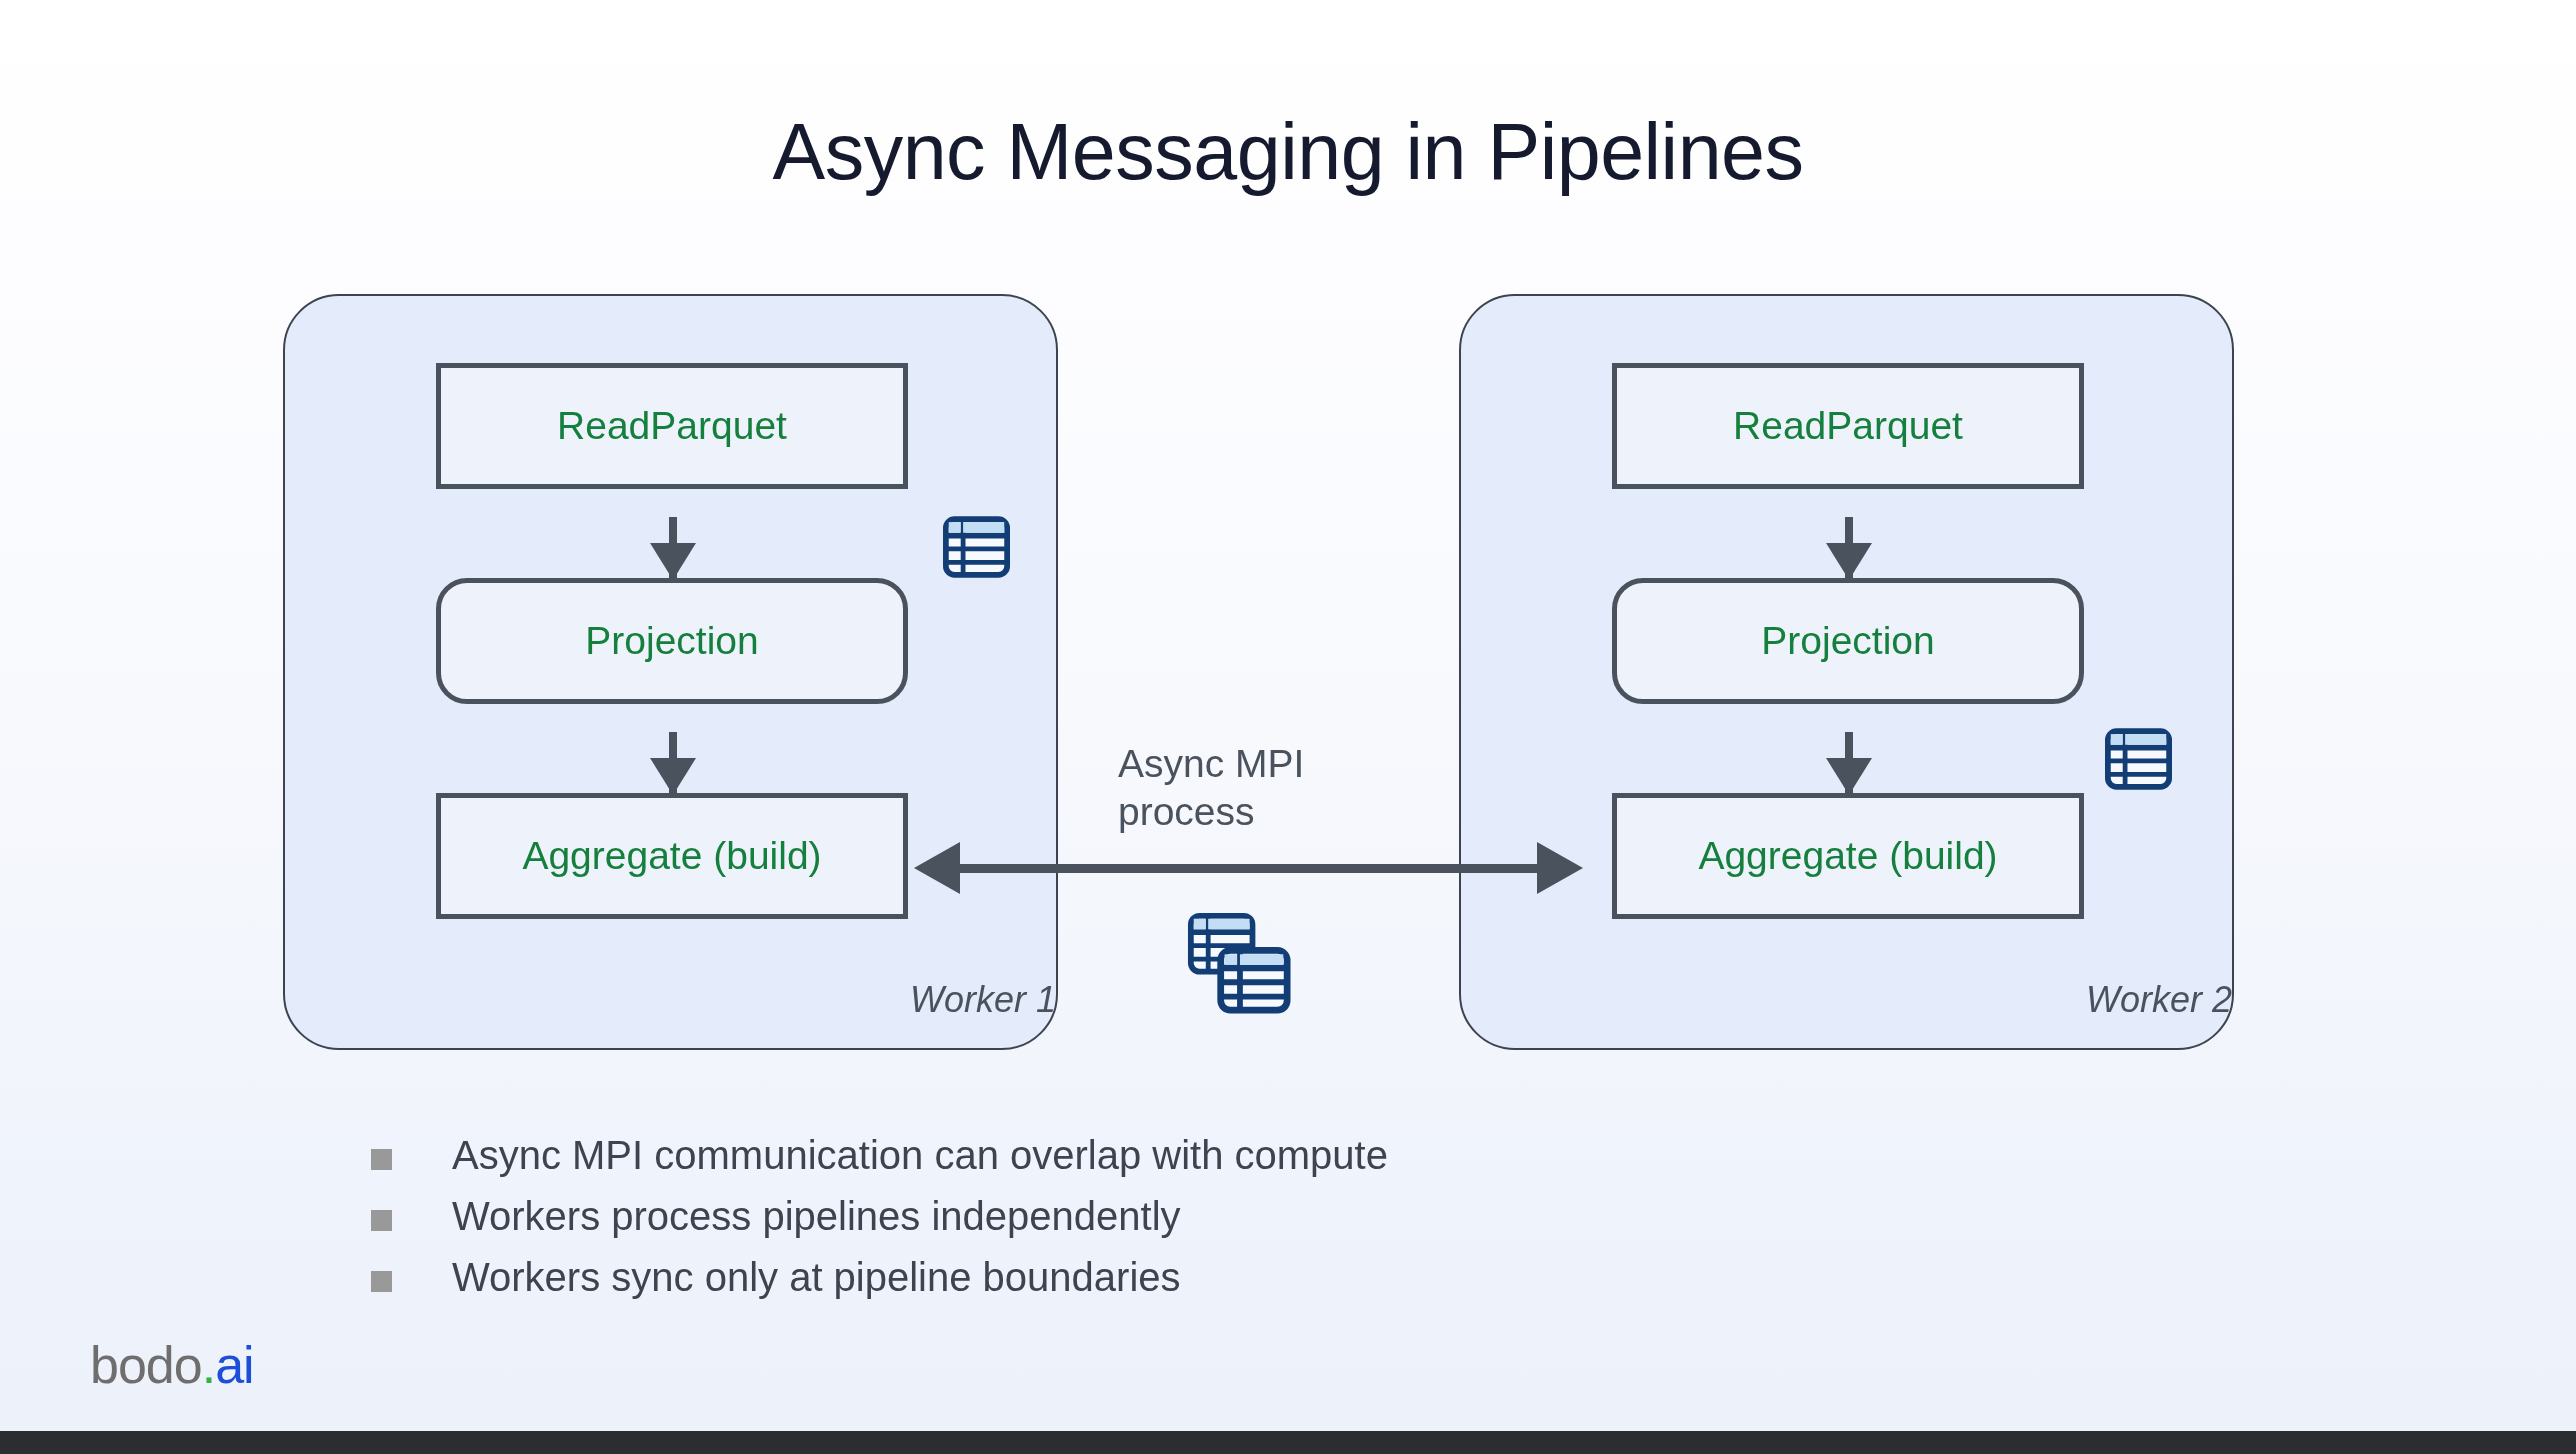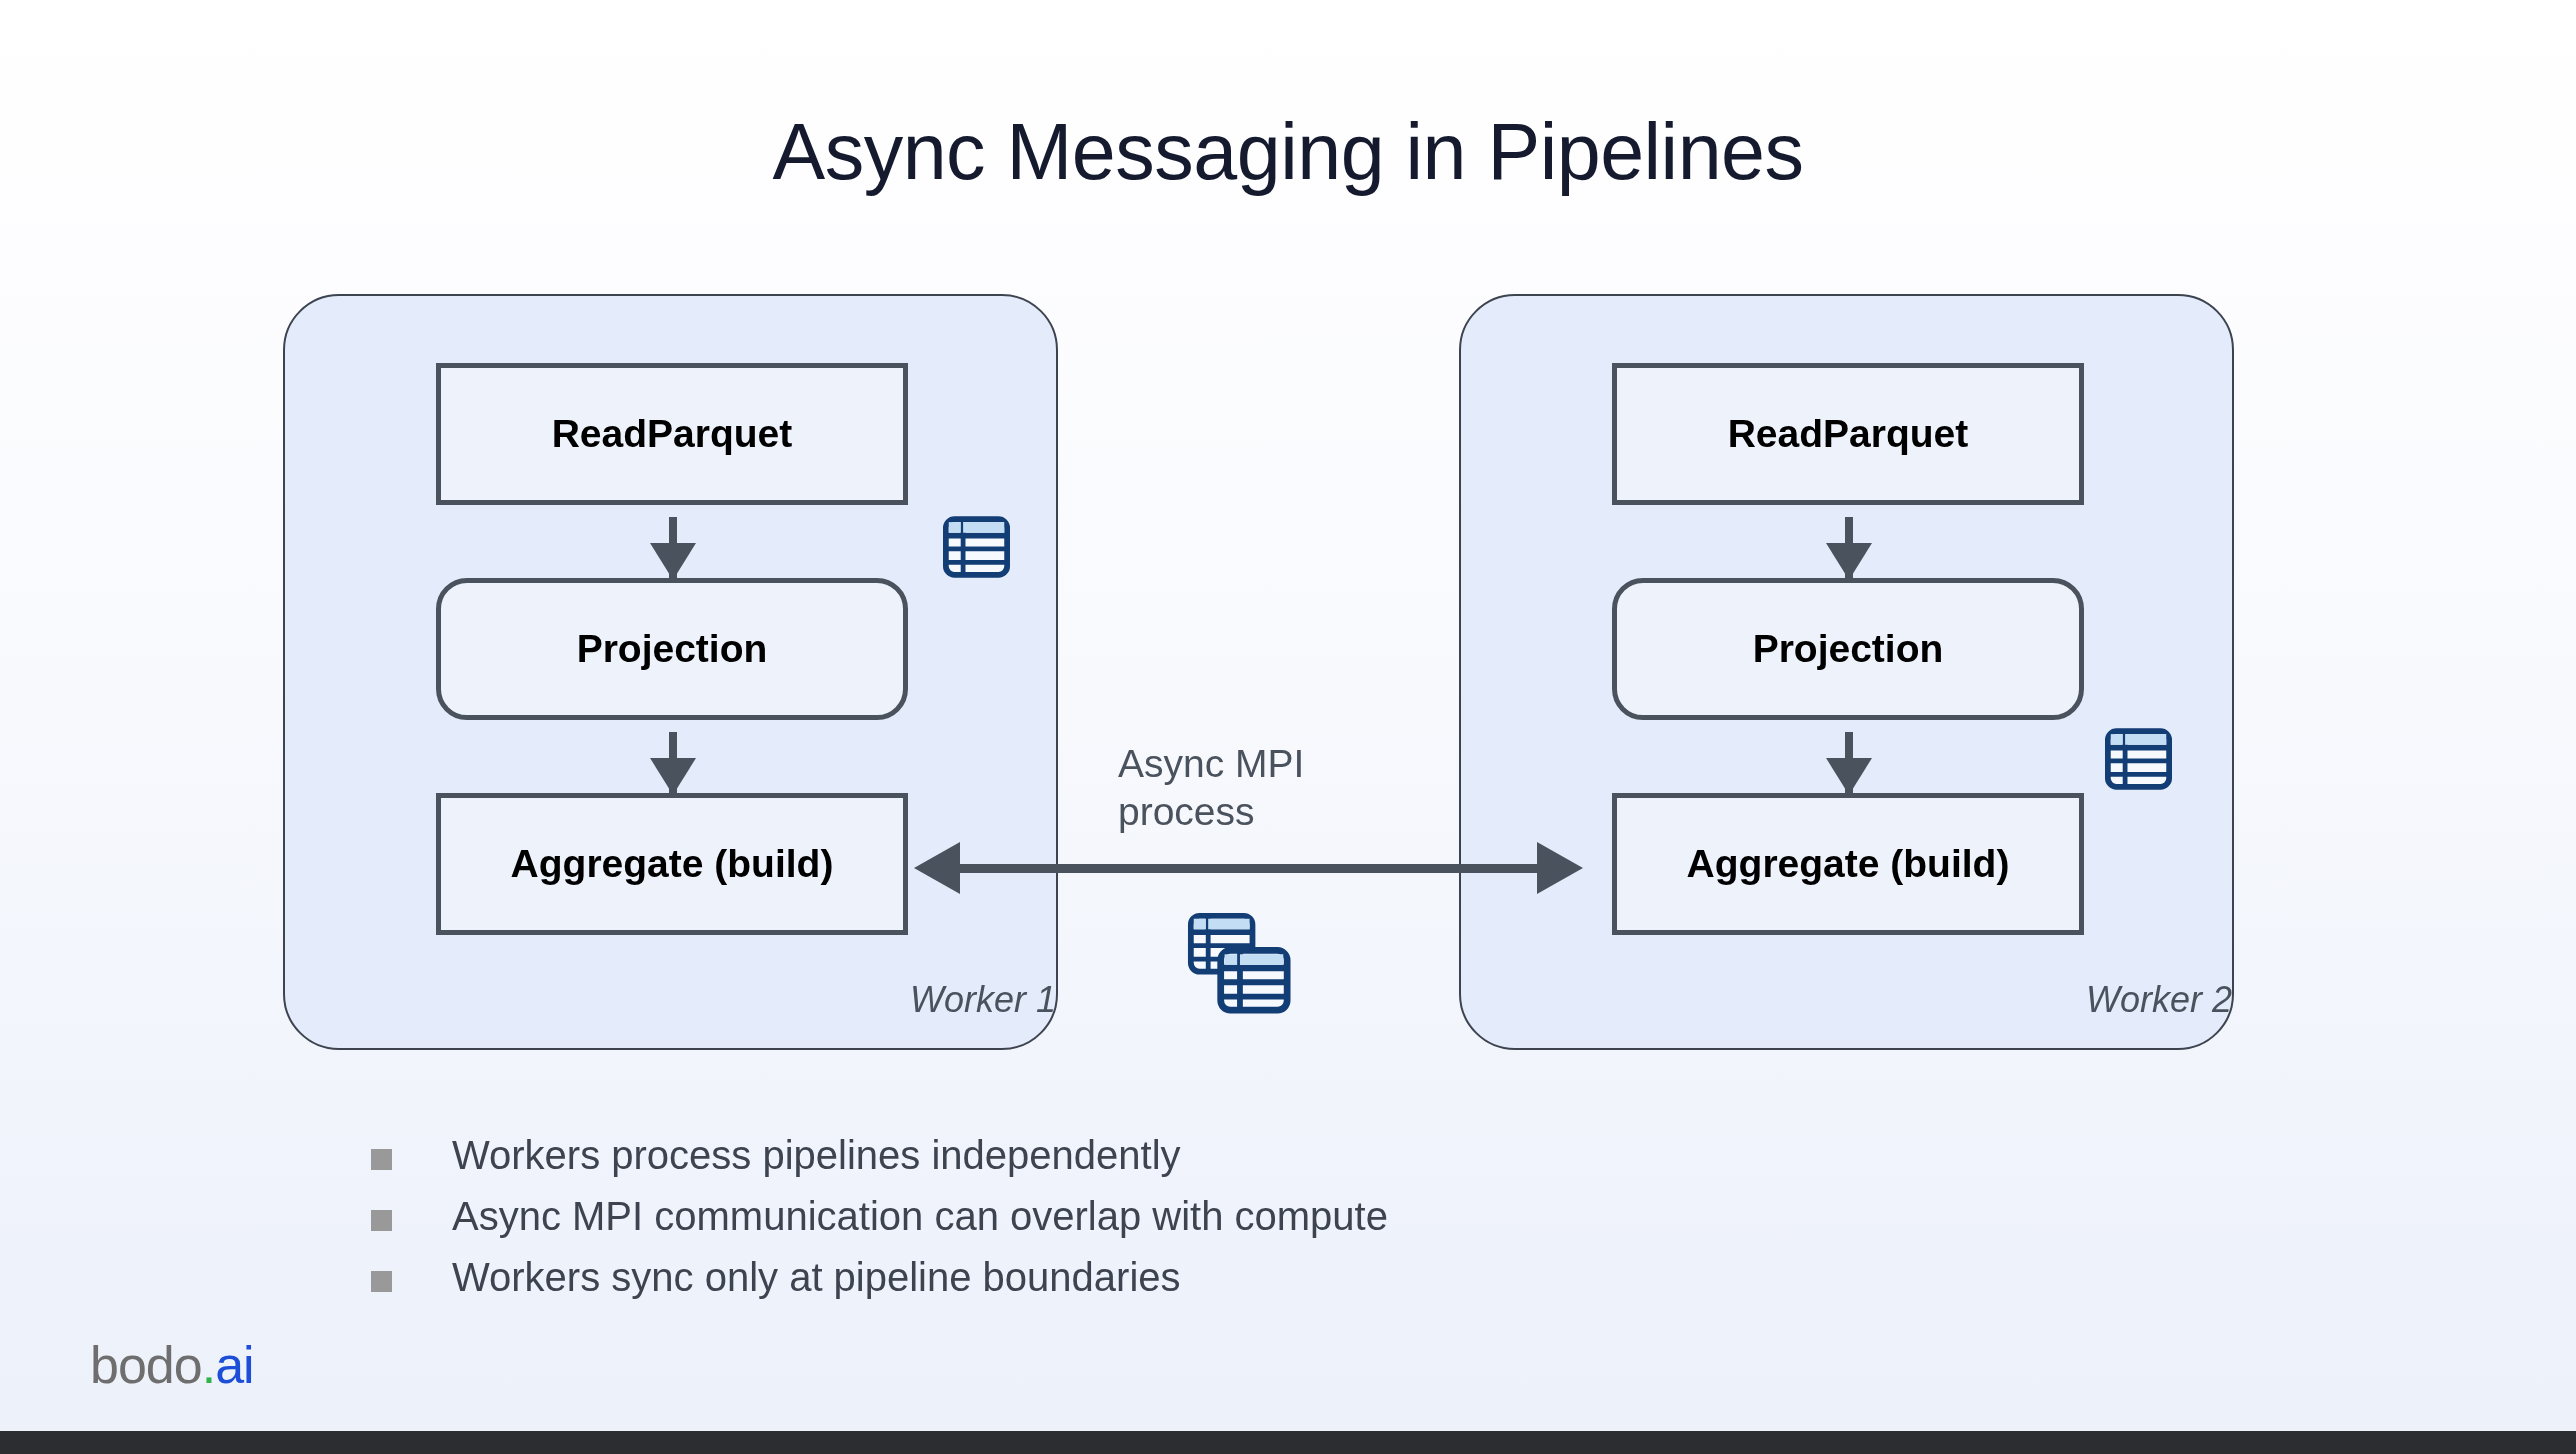--- a/index.html
+++ b/index.html
@@ -59,29 +59,28 @@
     font-size: 36px;
     color: #4a525e;
     font-style: italic;
   }
 
   .op-box {
     position: absolute;
     background: #eef2fb;
     border: 5.8px solid #4a525e;
     width: 472px;
-    height: 142px;
+    height: 126px;
     left: 151px;
     display: flex;
     align-items: center;
     justify-content: center;
     font-size: 39px;
-    color: #000000;
+    color: #15803d;
     white-space: nowrap;
-    font-weight: bold;
   }
   .op-box.b0 { top: 67px; }
   .op-box.b1 { top: 282px; border-radius: 31px; }
   .op-box.b2 { top: 497px; }
 
   
   .v-arrow {
     position: absolute;
     left: 384px;
     width: 7.7px;
@@ -272,25 +271,25 @@
   <div id="mpi-arrow-line"></div>
   <div id="mpi-arrow-head-right"></div>
   <div id="mpi-label">Async MPI
 process</div>
 
 </div>
 
 <div id="bullet-list">
   <div class="bullet-row">
     <span class="bullet-marker"></span>
-    <span class="bullet-text">Workers process pipelines independently</span>
+    <span class="bullet-text">Async MPI communication can overlap with compute</span>
   </div>
   <div class="bullet-row">
     <span class="bullet-marker"></span>
-    <span class="bullet-text">Async MPI communication can overlap with compute</span>
+    <span class="bullet-text">Workers process pipelines independently</span>
   </div>
   <div class="bullet-row">
     <span class="bullet-marker"></span>
     <span class="bullet-text">Workers sync only at pipeline boundaries</span>
   </div>
 </div>
 
 <div id="logo">
   <span class="logo-bodo">bodo</span><span class="logo-dot">.</span><span class="logo-ai">ai</span>
 </div>

